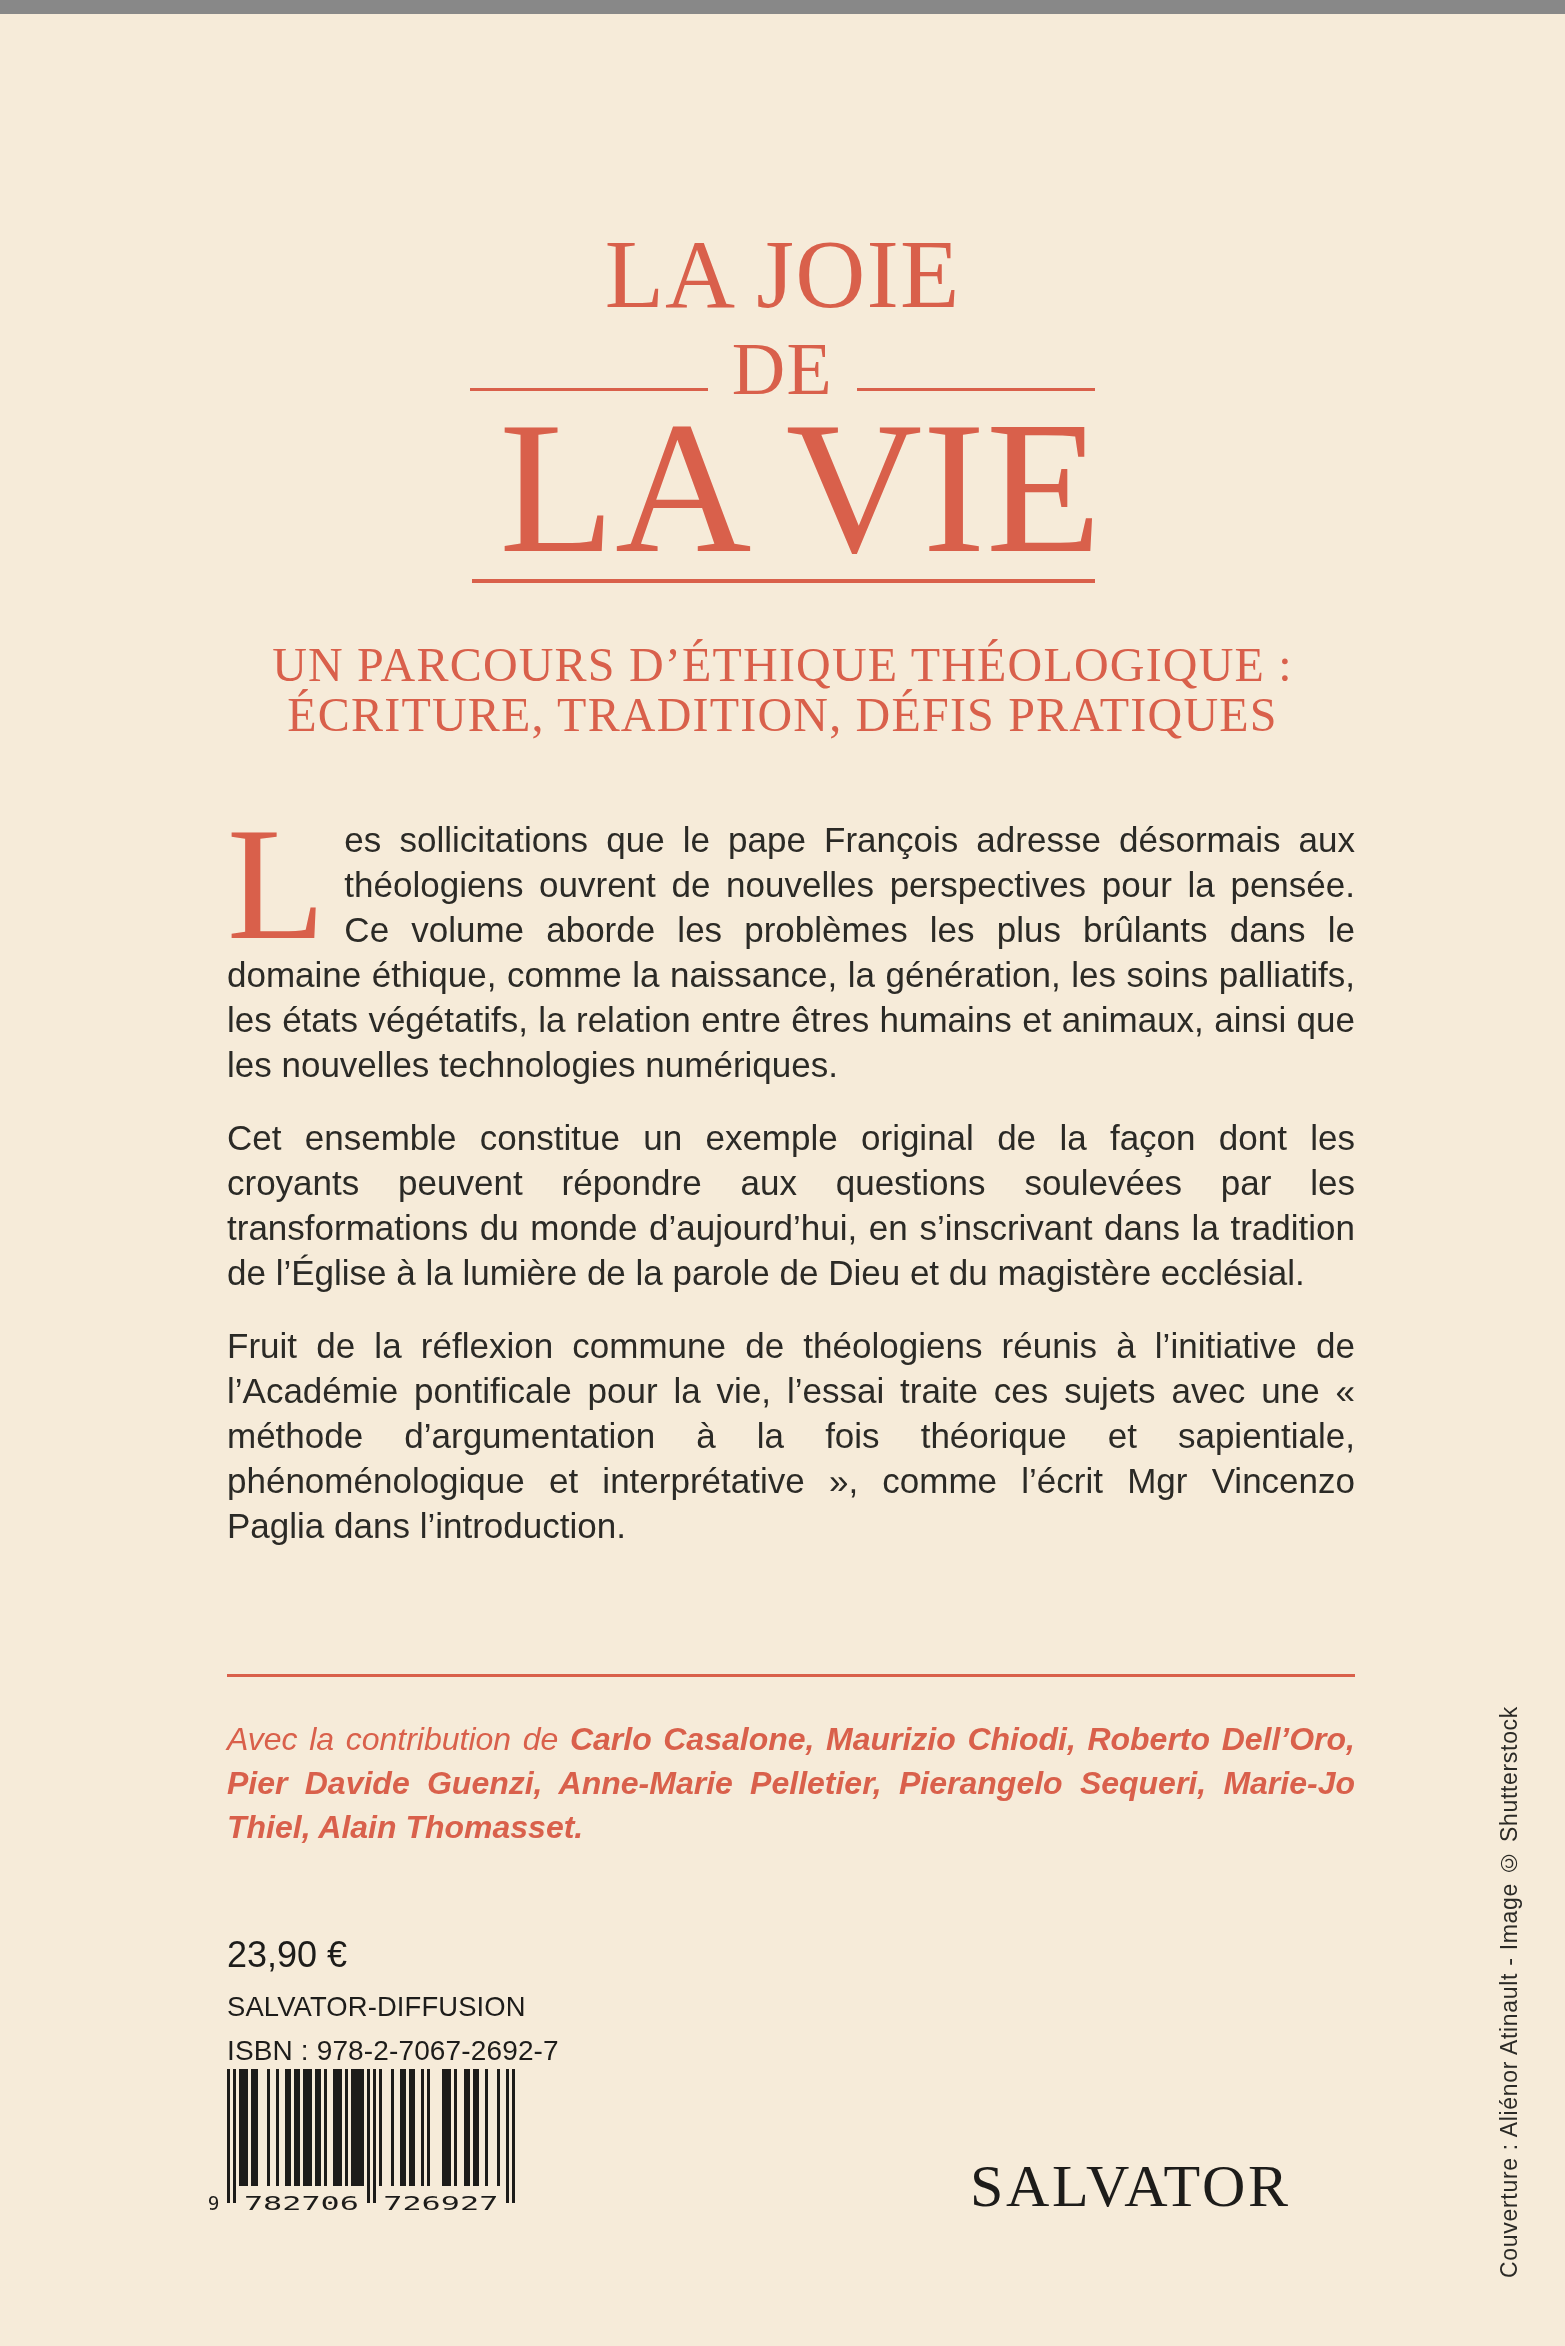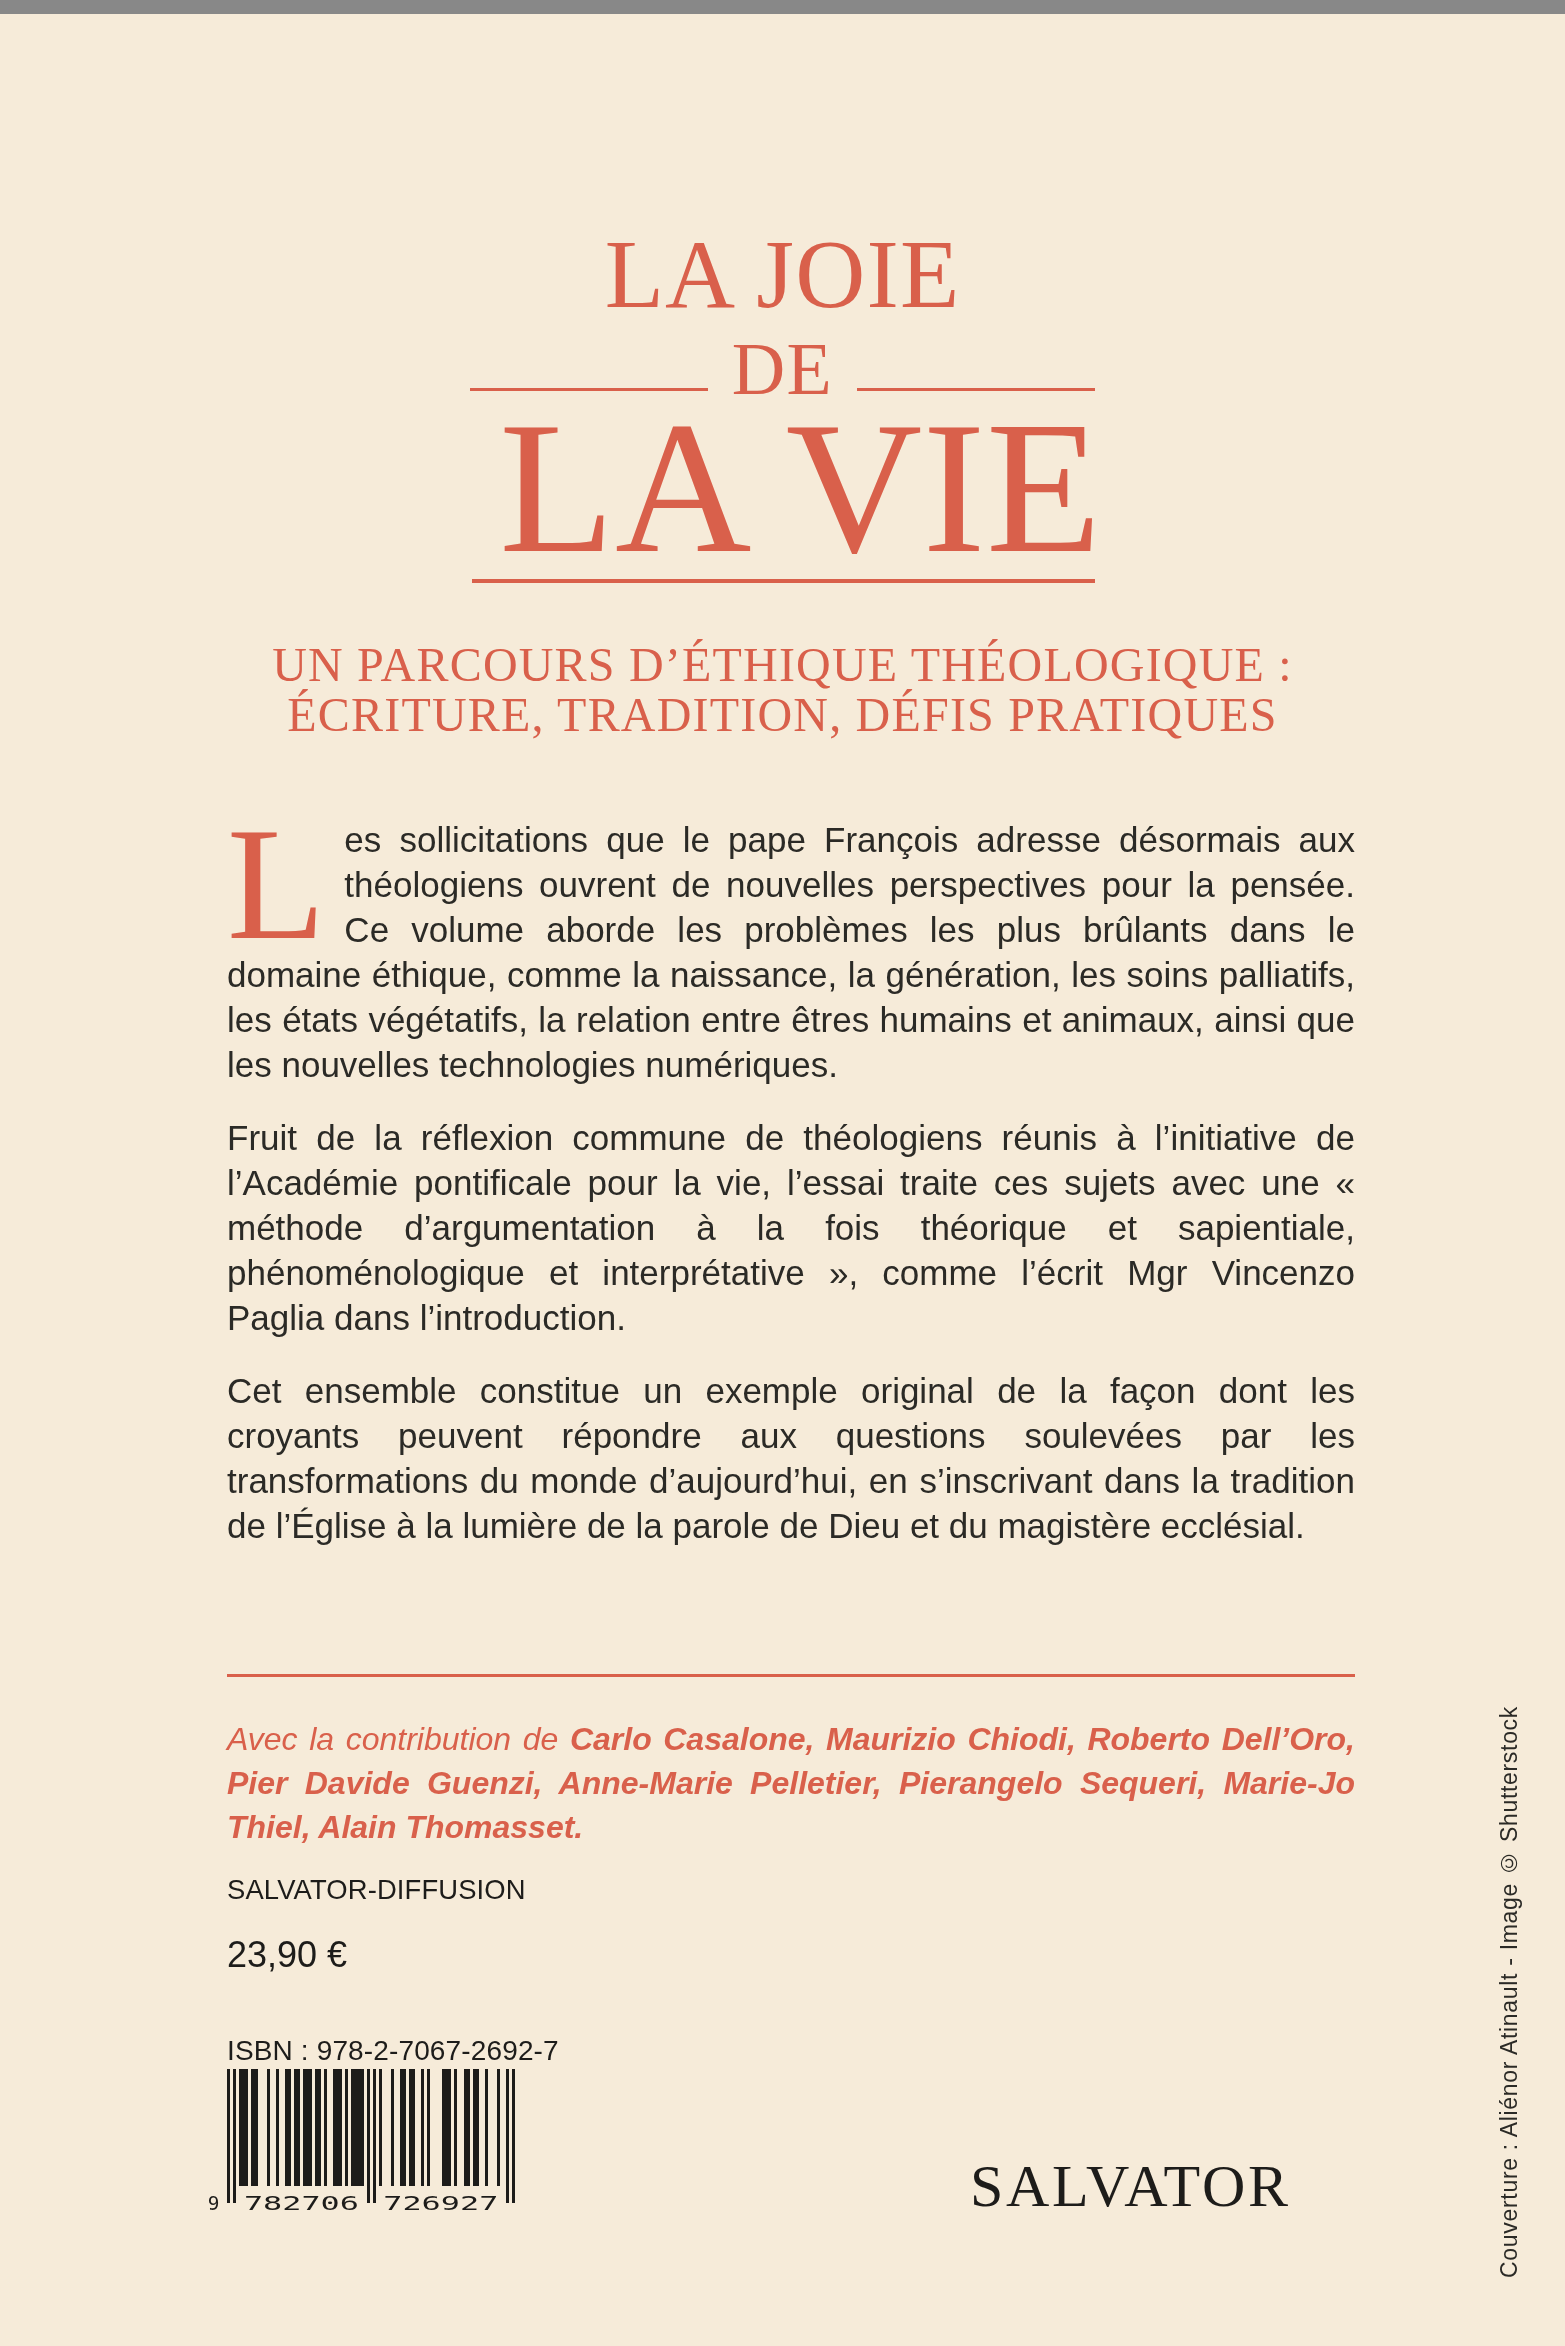--- a/index.html
+++ b/index.html
@@ -91,21 +91,21 @@
     color:var(--accent);
     text-align:justify;
   }
   .contributors strong{font-weight:bold;}
   
   .price{
     position:absolute;top:1923px;left:227px;
     font-size:36px;line-height:1;color:var(--ink);
   }
   .distributor{
-    position:absolute;top:1862px;left:227px;
+    position:absolute;top:1979px;left:227px;
     font-size:27.4px;line-height:1;letter-spacing:.005em;color:var(--ink);
   }
   .isbn{
     position:absolute;top:2023px;left:227px;
     font-size:28px;line-height:1;letter-spacing:.005em;color:var(--ink);
   }
   .barcode{
     position:absolute;top:2055px;left:203px;
     color:var(--ink);
   }
@@ -147,22 +147,22 @@
   <div class="title-line3">LA VIE</div>
   <div class="title-underline"></div>
 
   <div class="subtitle">
     <div>UN PARCOURS D’ÉTHIQUE THÉOLOGIQUE :</div>
     <div>ÉCRITURE, TRADITION, DÉFIS PRATIQUES</div>
   </div>
 
   <section class="synopsis">
     <p><span class="dropcap">L</span><span>es sollicitations que le pape François adresse désormais aux théologiens ouvrent de nouvelles perspectives pour la pensée. Ce volume aborde les problèmes les plus brûlants dans le domaine éthique, comme la naissance, la génération, les soins palliatifs, les états végétatifs, la relation entre êtres humains et animaux, ainsi que les nouvelles technologies numériques.</span></p>
+    <p>Cet ensemble constitue un exemple original de la façon dont les croyants peuvent répondre aux questions soulevées par les transformations du monde d’aujourd’hui, en s’inscrivant dans la tradition de l’Église à la lumière de la parole de Dieu et du magistère ecclésial.</p>
     <p>Fruit de la réflexion commune de théologiens réunis à l’initiative de l’Académie pontificale pour la vie, l’essai traite ces sujets avec une « méthode d’argumentation à la fois théorique et sapientiale, phénoménologique et interprétative », comme l’écrit Mgr Vincenzo Paglia dans l’introduction.</p>
-    <p>Cet ensemble constitue un exemple original de la façon dont les croyants peuvent répondre aux questions soulevées par les transformations du monde d’aujourd’hui, en s’inscrivant dans la tradition de l’Église à la lumière de la parole de Dieu et du magistère ecclésial.</p>
   </section>
 
   <hr class="contrib-rule">
   <p class="contributors">
     <span>Avec la contribution de </span><strong>Carlo Casalone, Maurizio Chiodi, Roberto Dell’Oro, Pier Davide Guenzi, Anne-Marie Pelletier, Pierangelo Sequeri, Marie-Jo Thiel, Alain Thomasset.</strong>
   </p>
 
   <div class="price">23,90 €</div>
   <div class="distributor">SALVATOR-DIFFUSION</div>
   <div class="isbn">ISBN : 978-2-7067-2692-7</div>

